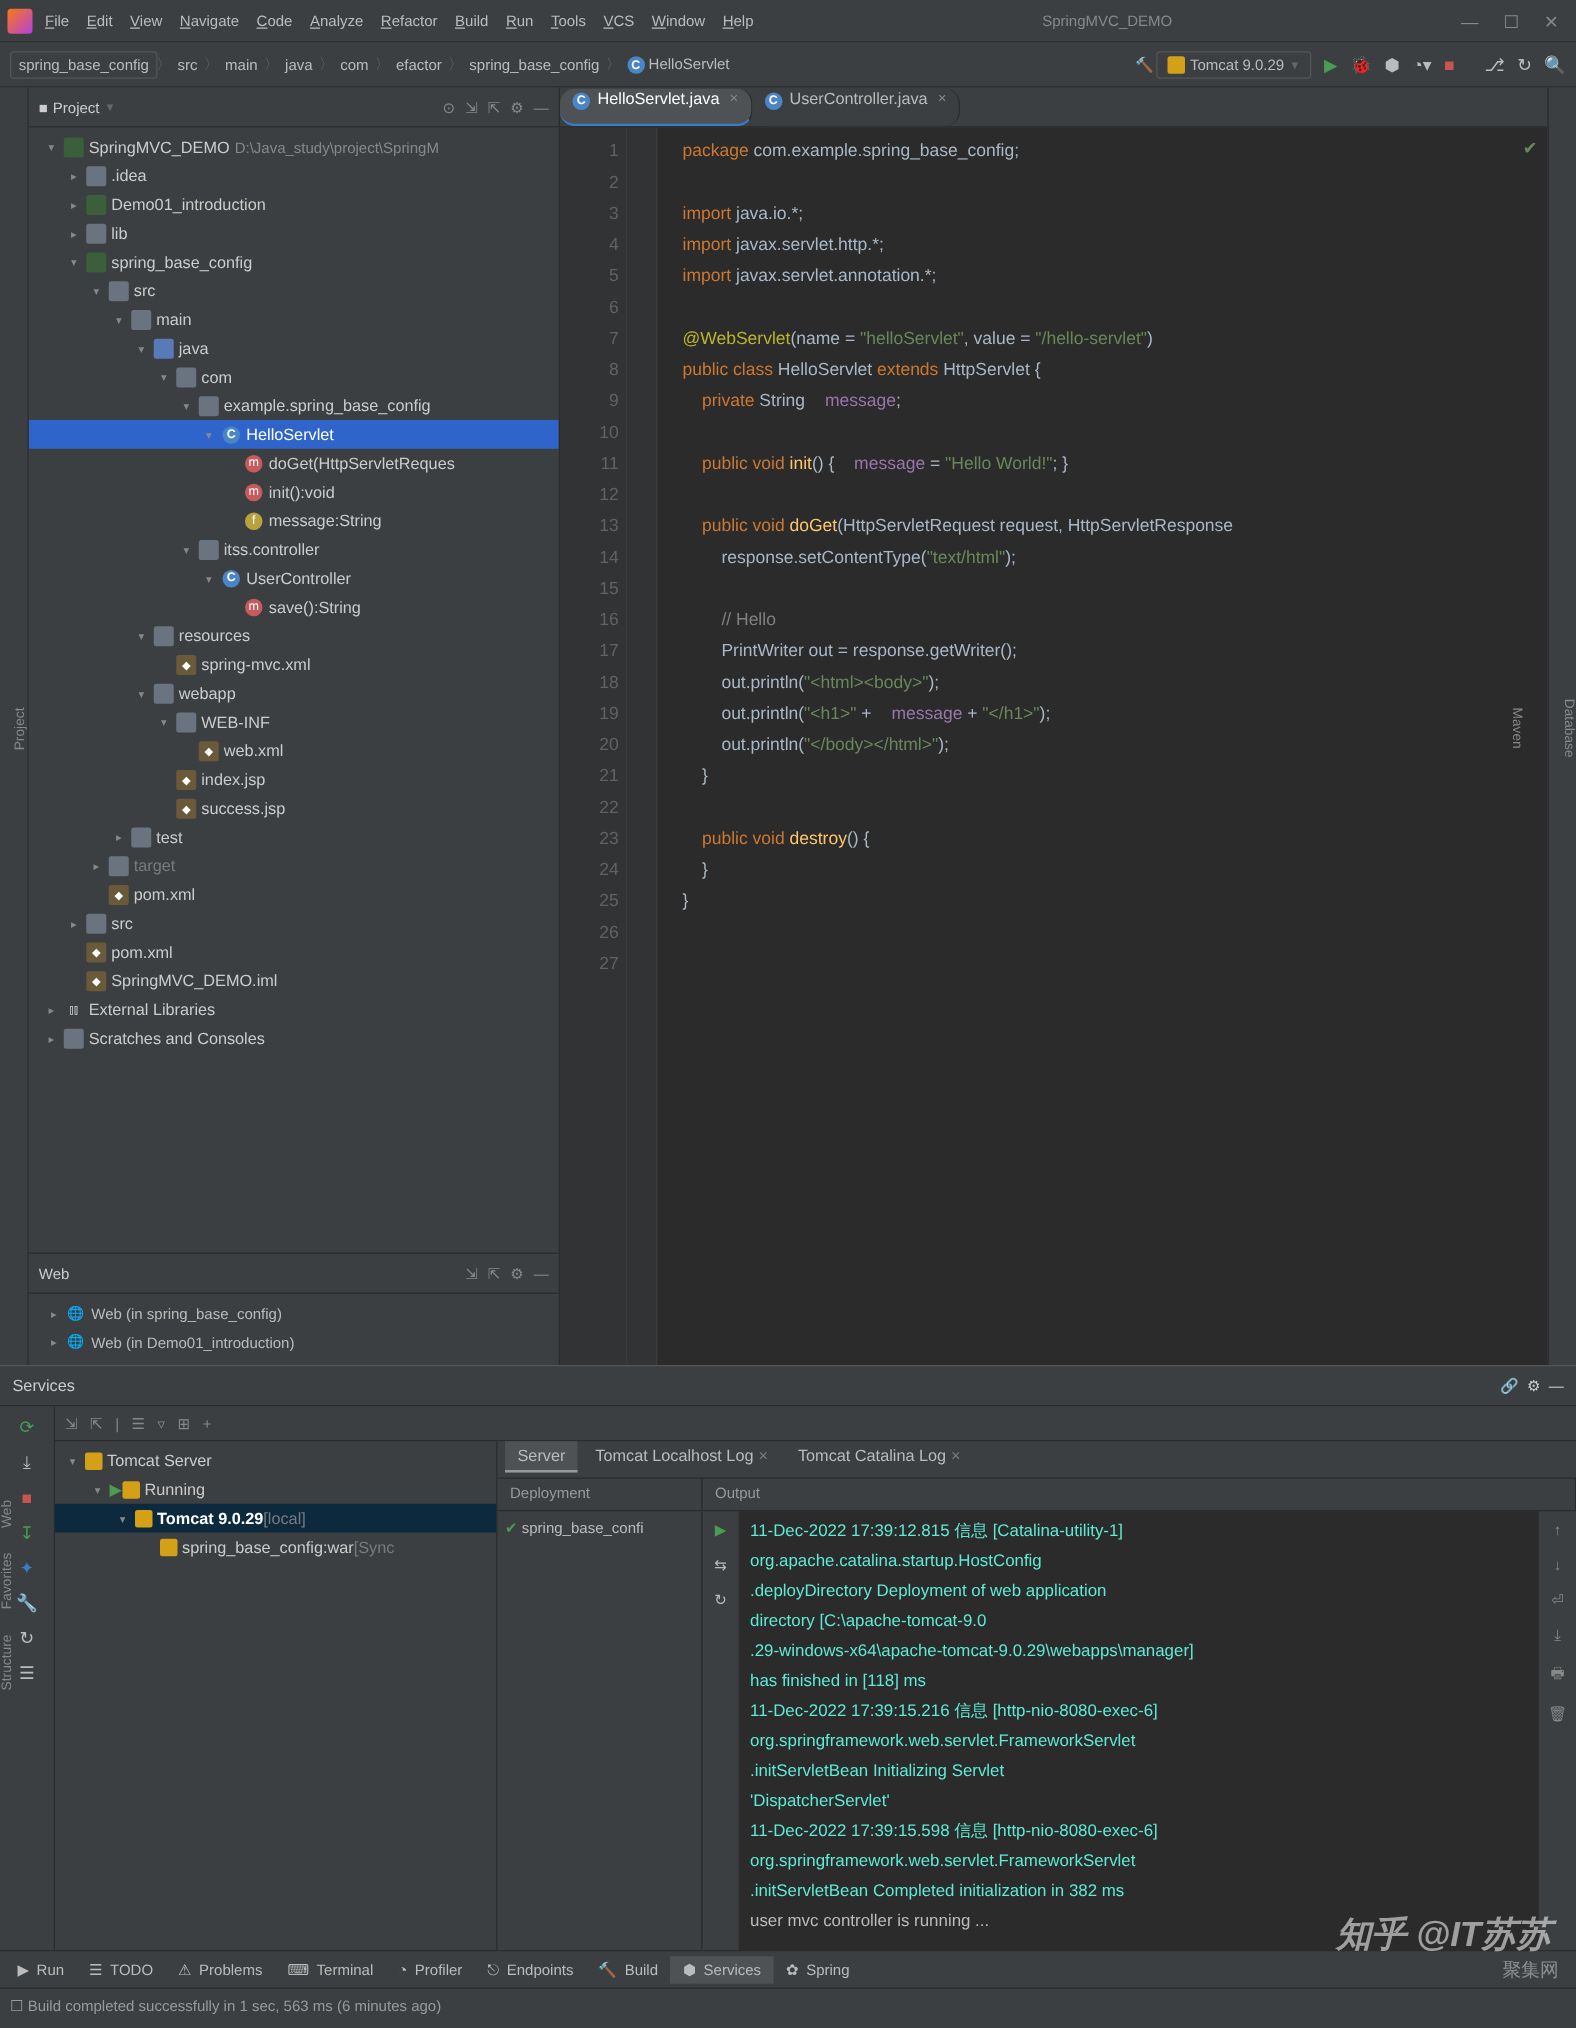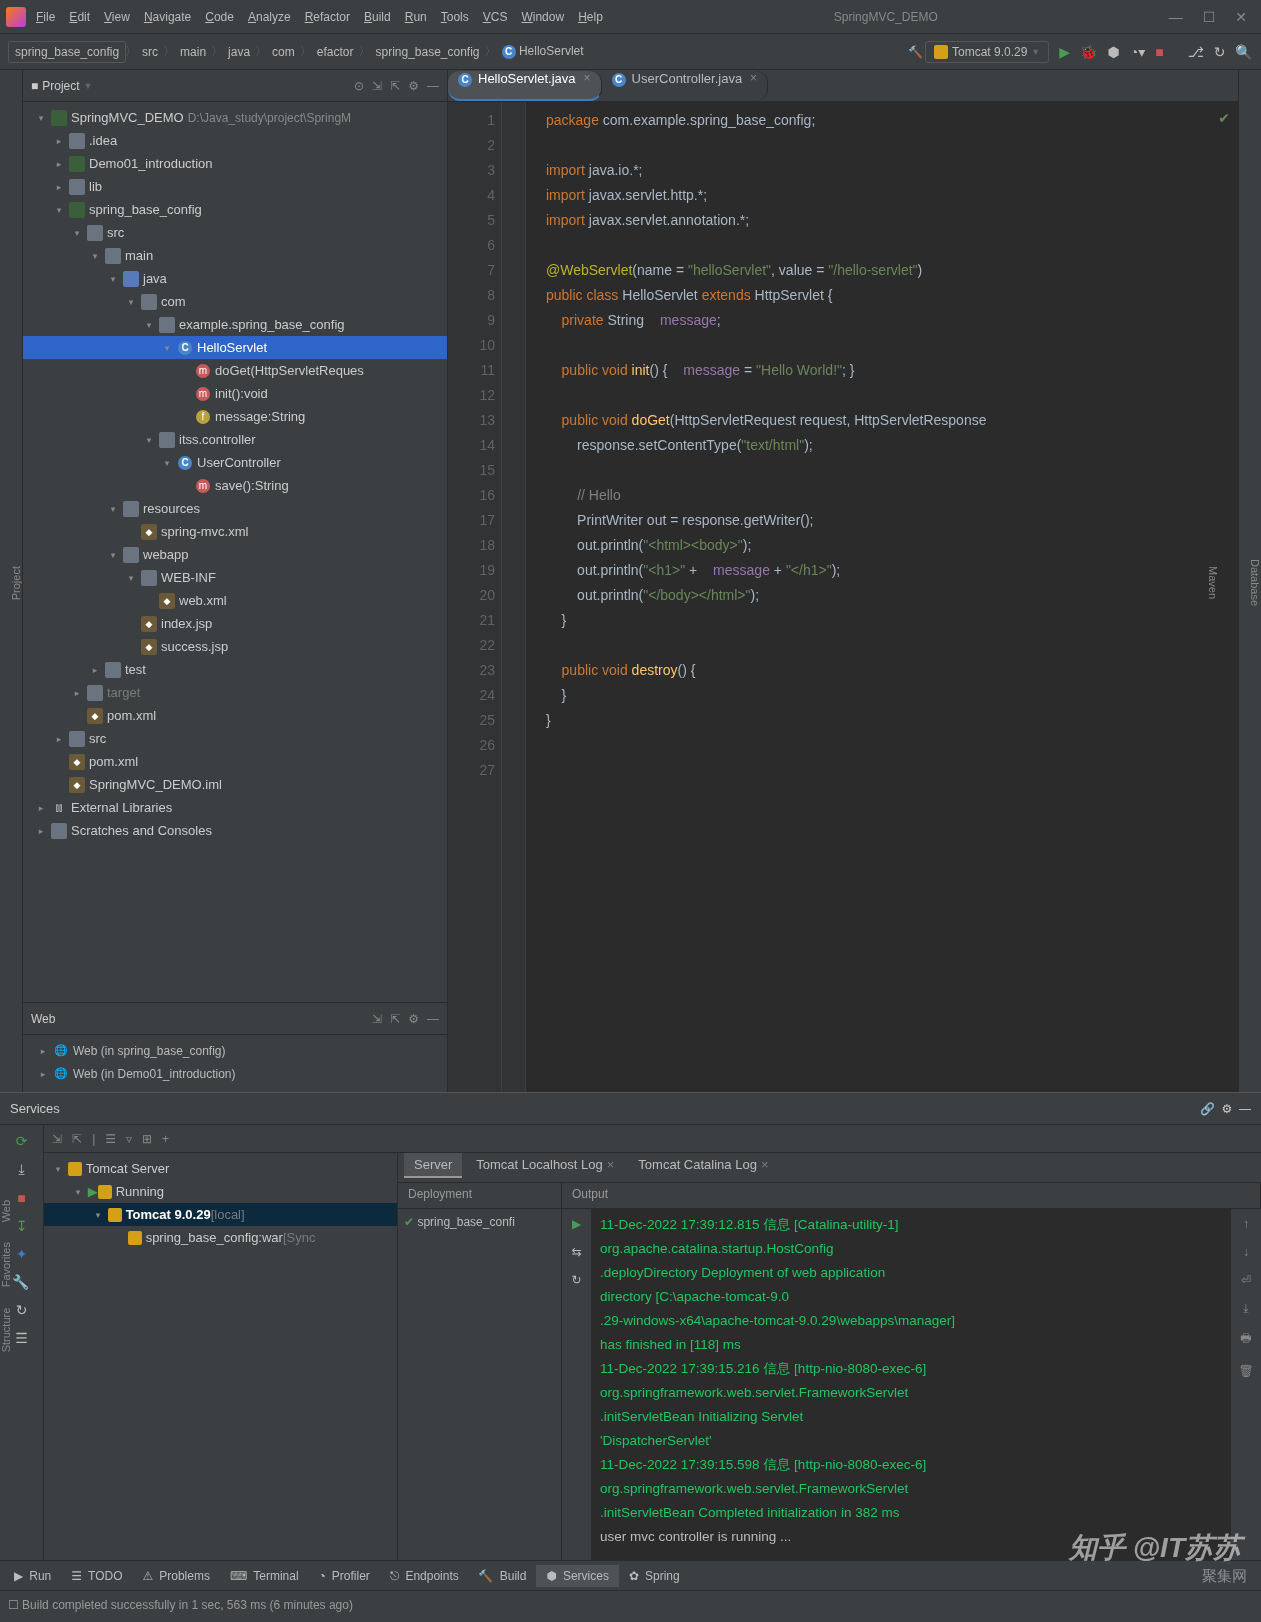--- a/index.html
+++ b/index.html
@@ -74,21 +74,21 @@
 .svc-tabs { height:30px; display:flex; align-items:flex-start; gap:4px; border-bottom:1px solid #2b2b2b; padding-left:6px;}
 .svc-tab { padding:4px 10px; color:#bbb; font-size:13px; cursor:pointer; display:flex; align-items:center; gap:4px;}
 .svc-tab.active { background:#4e5254; border-bottom:2px solid #999;}
 .svc-sub { height:26px; display:flex; border-bottom:1px solid #2b2b2b;}
 .svc-sub div { padding:4px 10px; color:#999; border-right:1px solid #2b2b2b; font-size:12px;}
 .svc-content { flex:1; display:flex;}
 .svc-deploy { width:164px; border-right:1px solid #2b2b2b; padding:6px; font-size:12px;}
 .svc-deploy-tools{ width:30px; border-right:1px solid #2b2b2b; display:flex; flex-direction:column; align-items:center; gap:14px; padding-top:8px;}
 .svc-output { flex:1; font-family:Consolas,monospace; font-size:13.5px; line-height:24px; padding:4px 8px; background:#2b2b2b; overflow:auto;}
 .svc-output-tools{ width:30px; display:flex; flex-direction:column; align-items:center; gap:14px; padding-top:8px; color:#888;}
-.log-red { color:#22c55e; }
+.log-red { color:#5eead4; }
 .log-white { color:#bbb; }
 .bottom-tabs { height:30px; background:#3c3f41; border-top:1px solid #2b2b2b; display:flex; align-items:center; gap:0; padding:0 4px;}
 .bt { padding:4px 10px; color:#bbb; display:flex; align-items:center; gap:6px; cursor:pointer; font-size:12px;}
 .bt.active { background:#4e5254; }
 .statusbar { height:28px; background:#3c3f41; border-top:1px solid #2b2b2b; display:flex; align-items:center; padding:0 8px; color:#999; font-size:12px;}
 .green{color:#499c54;} .red{color:#c75450;} .blue{color:#3a7cc7;}
 .chev{color:#666;font-size:9px;}
 .watermark{position:absolute;right:20px;bottom:55px;font-size:28px;color:rgba(255,255,255,.55);font-style:italic;font-weight:bold;pointer-events:none;}
 .watermark2{position:absolute;right:14px;bottom:36px;font-size:15px;color:rgba(255,255,255,.4);}
 </style>

